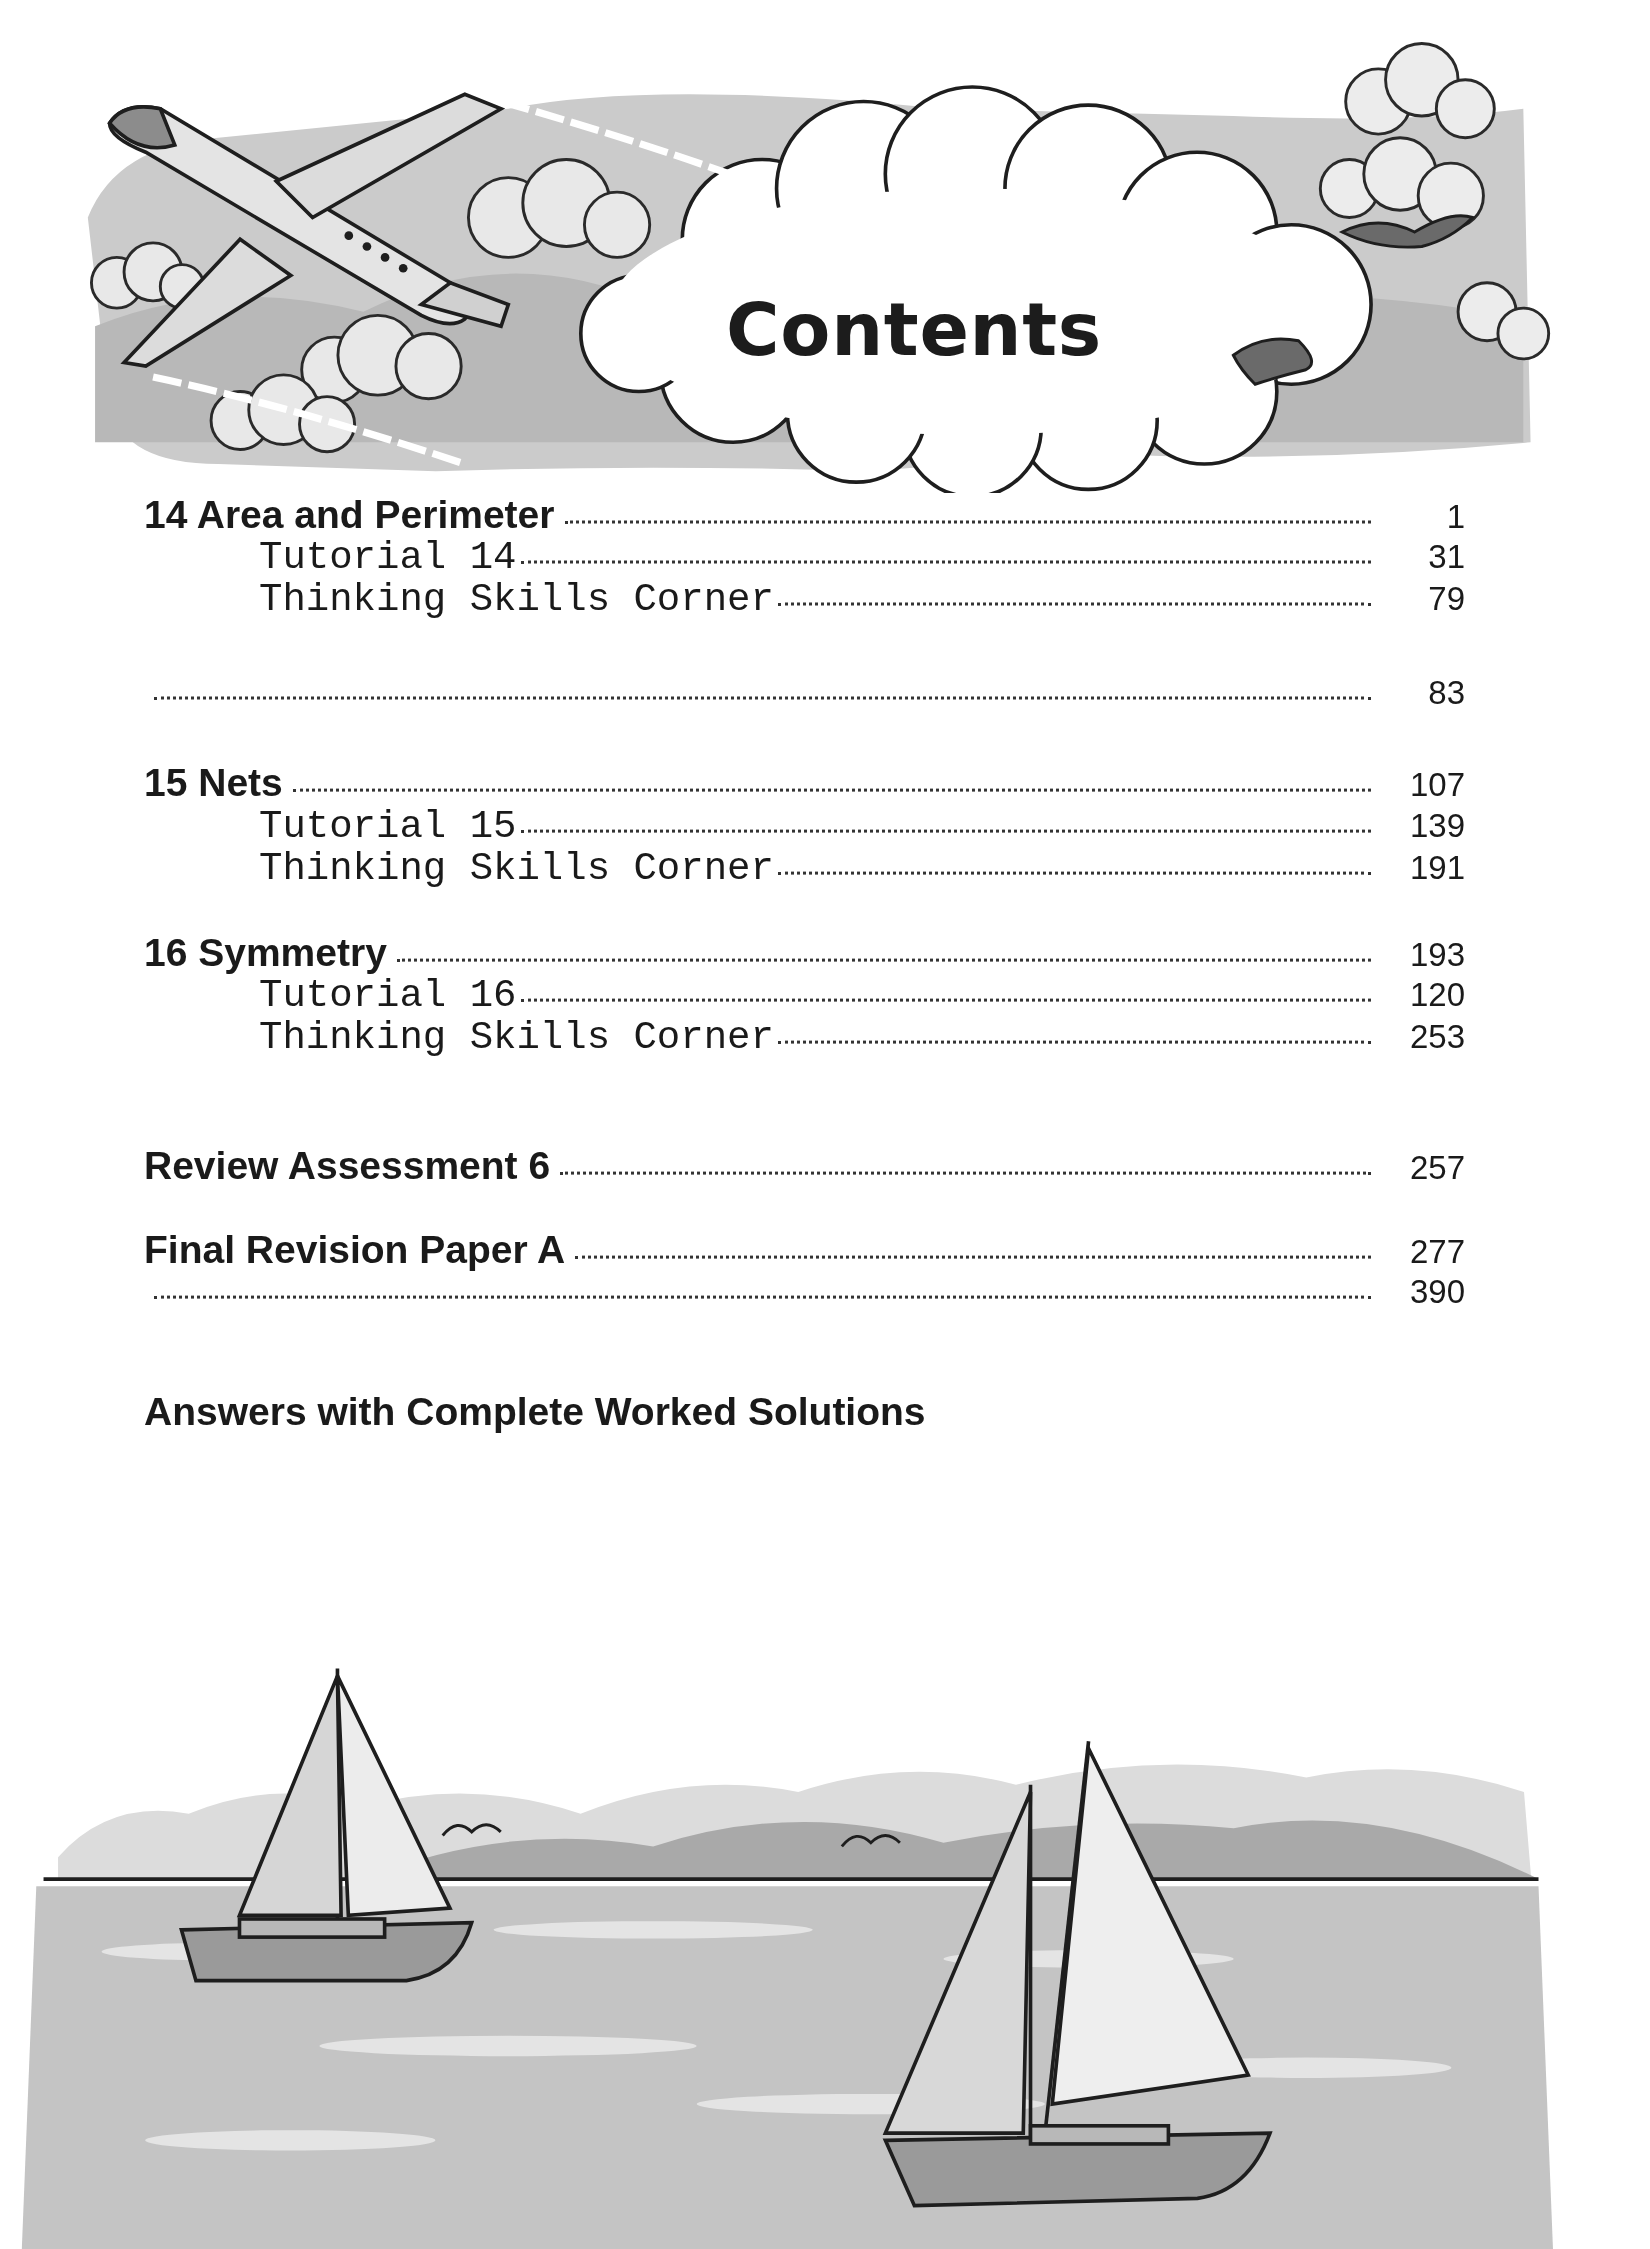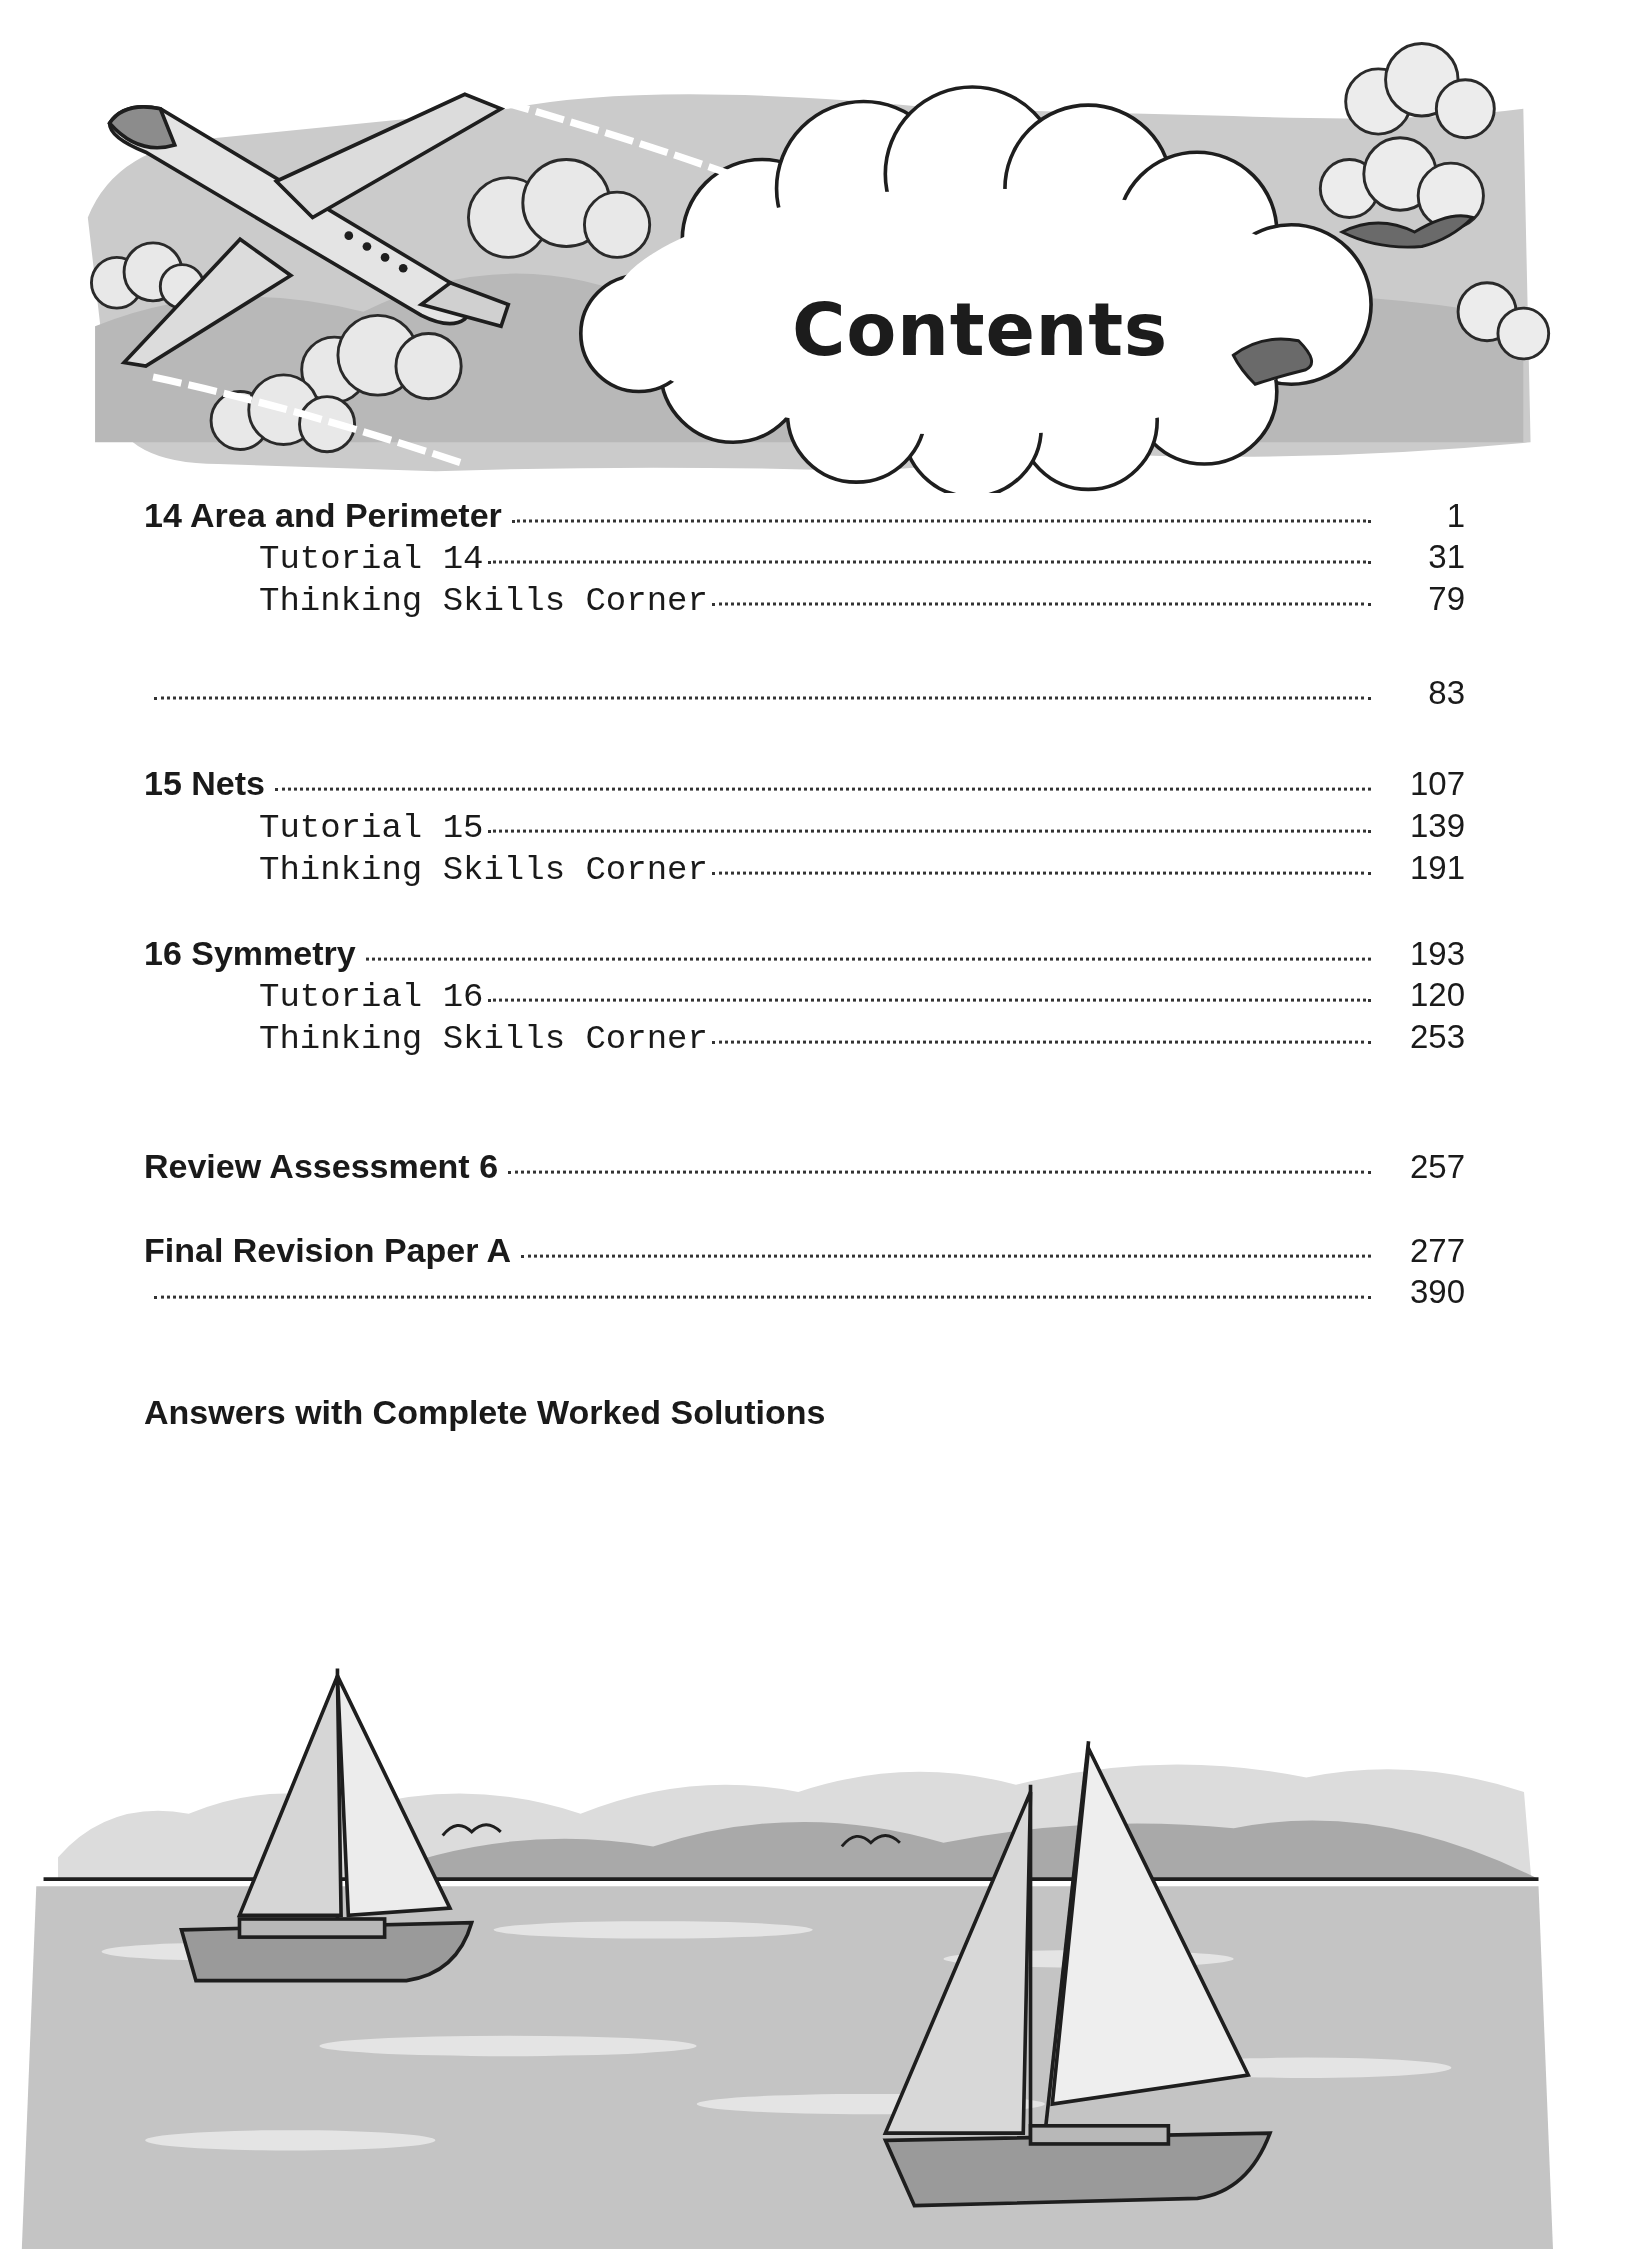--- a/index.html
+++ b/index.html
@@ -1,28 +1,28 @@
 <!DOCTYPE html>
 <html style="font-size:11.6px"><head>
 <meta charset="utf-8">
 <style>
   html, body { margin: 0; padding: 0; background: #ffffff; }
   body { width: 1651px; height: 2250px; position: relative; overflow: hidden;
          font-family: "Liberation Sans", sans-serif; color: #1a1a1a; }
 
   
   .header-art { position: absolute; left: 0; top: 0; width: 1651px; height: 493px; }
-  .contents-title { position: absolute; left: 726px; top: 287px; width: 508px; text-align: center;
+  .contents-title { position: absolute; left: 726px; top: 287px; width: 508px; text-align: left;
                     font-family: "DejaVu Sans", sans-serif; font-weight: bold; font-size: 73px;
                     letter-spacing: 0.7px; color: #1c1c1c; }
 
   
   .toc { position: absolute; left: 144px; top: 493px; width: 1321px; }
   .toc-row { position: absolute; left: 0; width: 1321px; height: 44px; display: flex; align-items: baseline; }
-  .toc-row .label { white-space: nowrap; font-size: 34px; line-height: 44px; }
+  .toc-row .label { white-space: nowrap; font-size: 39px; line-height: 44px; }
   .toc-row.main .label { font-weight: bold; }
   .toc-row.sub .label { padding-left: 115px; font-weight: normal; font-family: Liberation Mono, monospace; }
   .toc-row .dots { flex: 1; margin: 0 14.5px 0 10.2px; border-bottom: 3.6px dotted #333; height: 0; transform: translateY(-4.4px); }
   .toc-row.sub .dots { margin-left: 4.4px; }
   .toc-row .page { width: 80px; text-align: right; font-size: 33px; line-height: 44px; }
 
   
   .footer-art { position: absolute; left: 0; top: 1654px; width: 1651px; height: 596px; }
 </style>
 </head>

